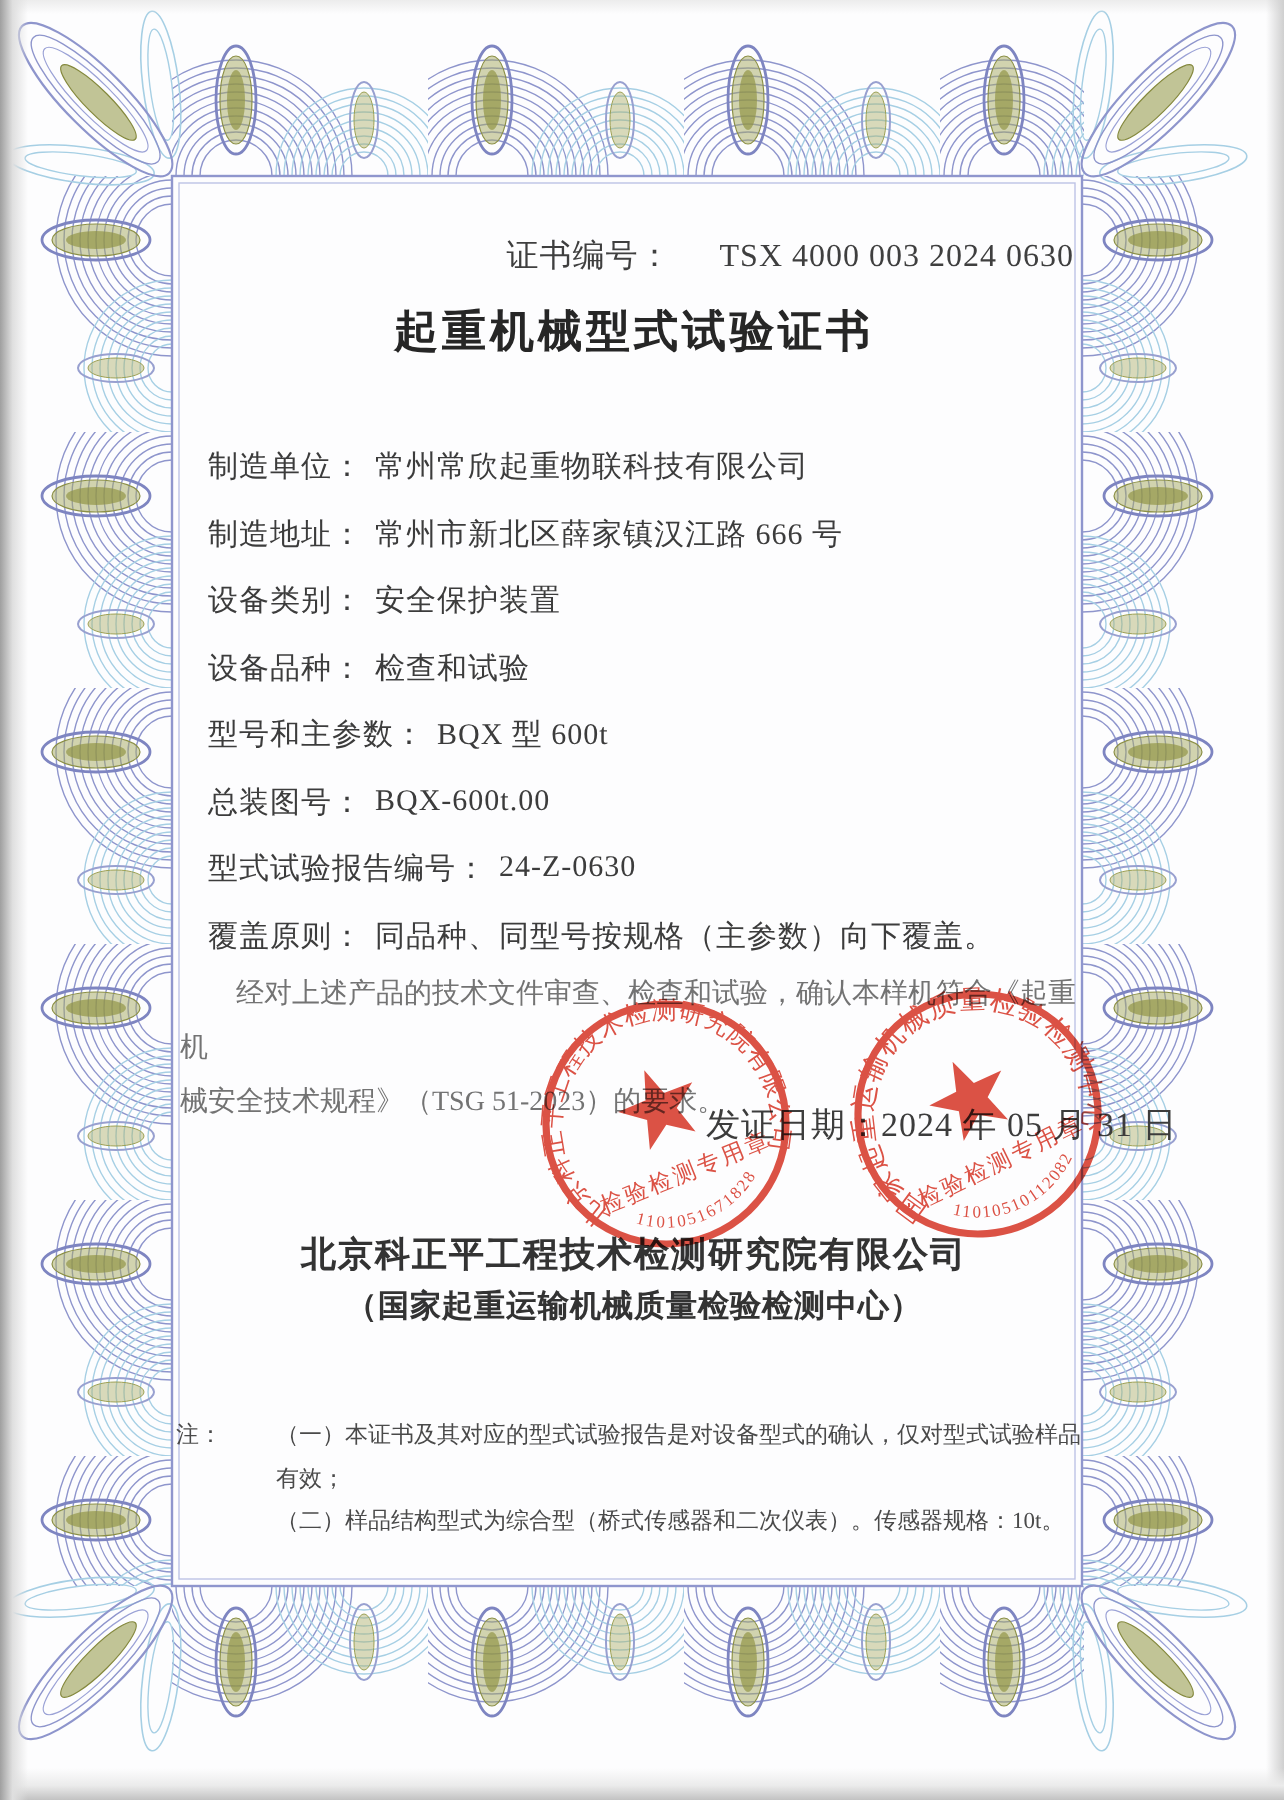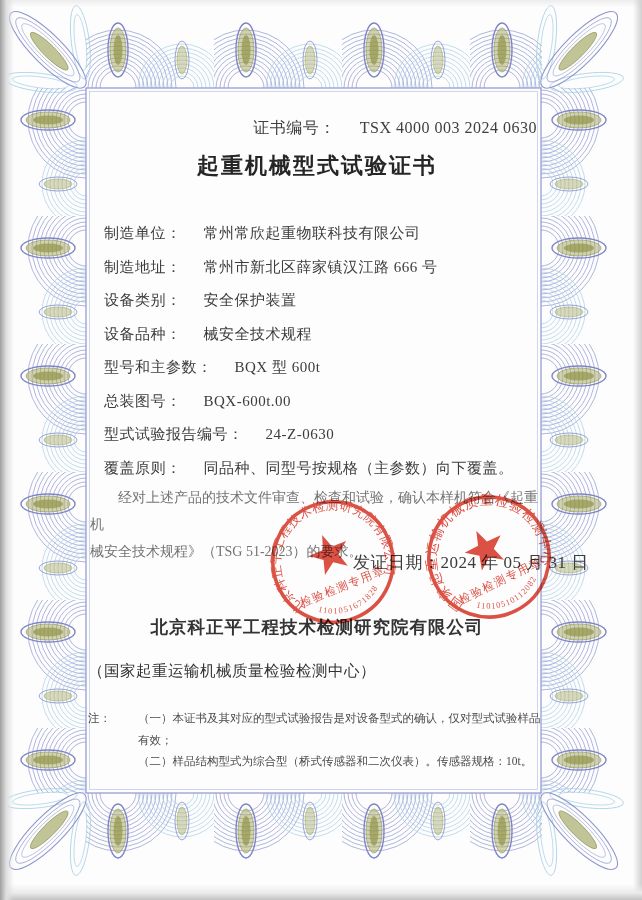--- a/index.html
+++ b/index.html
@@ -22,30 +22,30 @@
 
   .content{position:absolute;left:0;top:0;width:642px;height:900px;z-index:1;color:#3c3c3c;}
   .cert-no{position:absolute;left:90px;top:118px;width:447px;text-align:right;
     font-size:16px;letter-spacing:.5px;color:#3f3f3f;}
   .cert-no .num{margin-left:24px;}
   .title{position:absolute;left:88px;top:151px;width:458px;text-align:center;
     font-size:22px;font-weight:700;letter-spacing:2px;color:#262626;}
   .fields{position:absolute;left:104px;top:217px;width:440px;}
   .frow{height:33.5px;display:flex;align-items:center;font-size:15px;letter-spacing:.5px;}
   .frow .lbl{white-space:nowrap;}
-  .frow .val{margin-left:22px;white-space:nowrap;}
+  .frow .val{margin-left:6px;white-space:nowrap;}
   .statement{position:absolute;left:90px;top:484px;width:452px;
     font-size:14px;line-height:27px;color:#737373;}
   .statement .l1{text-indent:2em;}
   .date-line{position:absolute;left:353px;top:551px;font-size:17px;letter-spacing:.5px;
     white-space:nowrap;color:#3c3c3c;}
   .issuer{position:absolute;left:88px;top:615px;width:458px;text-align:center;
     font-size:17.5px;font-weight:700;letter-spacing:1px;color:#333;}
-  .issuer-sub{position:absolute;left:88px;top:643px;width:458px;text-align:left;
-    font-size:15.5px;font-weight:400;letter-spacing:.5px;color:#333;margin-top:18px;}
+  .issuer-sub{position:absolute;left:88px;top:643px;width:458px;text-align:center;
+    font-size:15.5px;font-weight:700;letter-spacing:.5px;color:#333;}
   .notes{position:absolute;left:88px;top:708px;width:460px;display:flex;
     font-size:11.5px;line-height:21.5px;color:#4a4a4a;}
   .notes .nlabel{width:50px;flex:none;}
   .stamp{position:absolute;z-index:2;color:#d93a2b;mix-blend-mode:multiply;opacity:.88;}
   .stamp text{fill:currentColor;}
 </style>
 </head>
 <body>
 
 <div class="stage">
@@ -164,21 +164,21 @@
       <div class="frow">
         <span class="lbl">制造地址：</span>
         <span class="val">常州市新北区薛家镇汉江路 666 号</span>
       </div>
       <div class="frow">
         <span class="lbl">设备类别：</span>
         <span class="val">安全保护装置</span>
       </div>
       <div class="frow">
         <span class="lbl">设备品种：</span>
-        <span class="val">械安全技术规程</span>
+        <span class="val">检查和试验</span>
       </div>
       <div class="frow">
         <span class="lbl">型号和主参数：</span>
         <span class="val">BQX 型 600t</span>
       </div>
       <div class="frow">
         <span class="lbl">总装图号：</span>
         <span class="val">BQX-600t.00</span>
       </div>
       <div class="frow">

